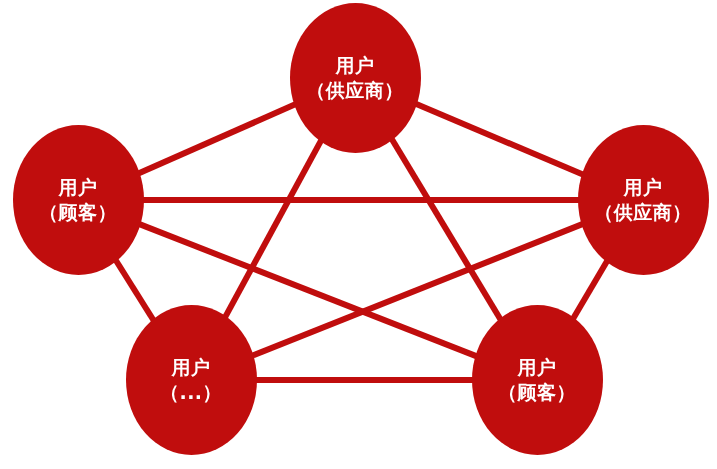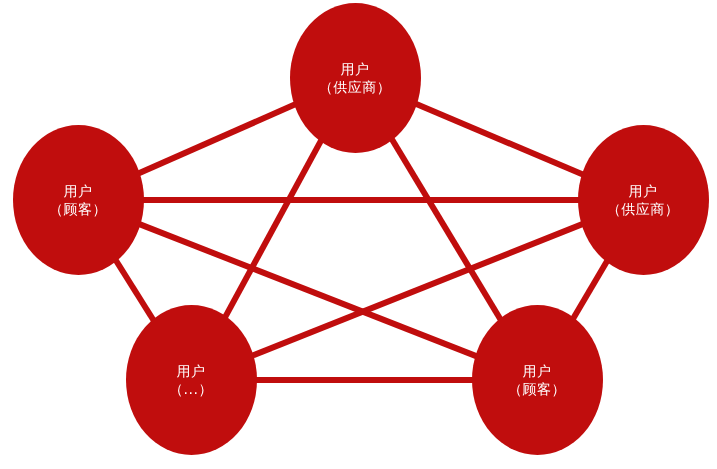--- a/index.html
+++ b/index.html
@@ -32,22 +32,22 @@
     flex-direction: column;
     align-items: center;
     justify-content: center;
     border-radius: 50%;
     background: #C00D0D;
     color: #ffffff;
     text-align: center;
     box-sizing: border-box;
   }
   .node-line {
-    font-weight: normal;
-    font-size: 14px;
+    font-weight: bold;
+    font-size: 19px;
     line-height: 1.32;
     letter-spacing: 0.5px;
     white-space: nowrap;
   }
 </style>
 </head>
 <body>
 
 <div id="diagram-root">
 

